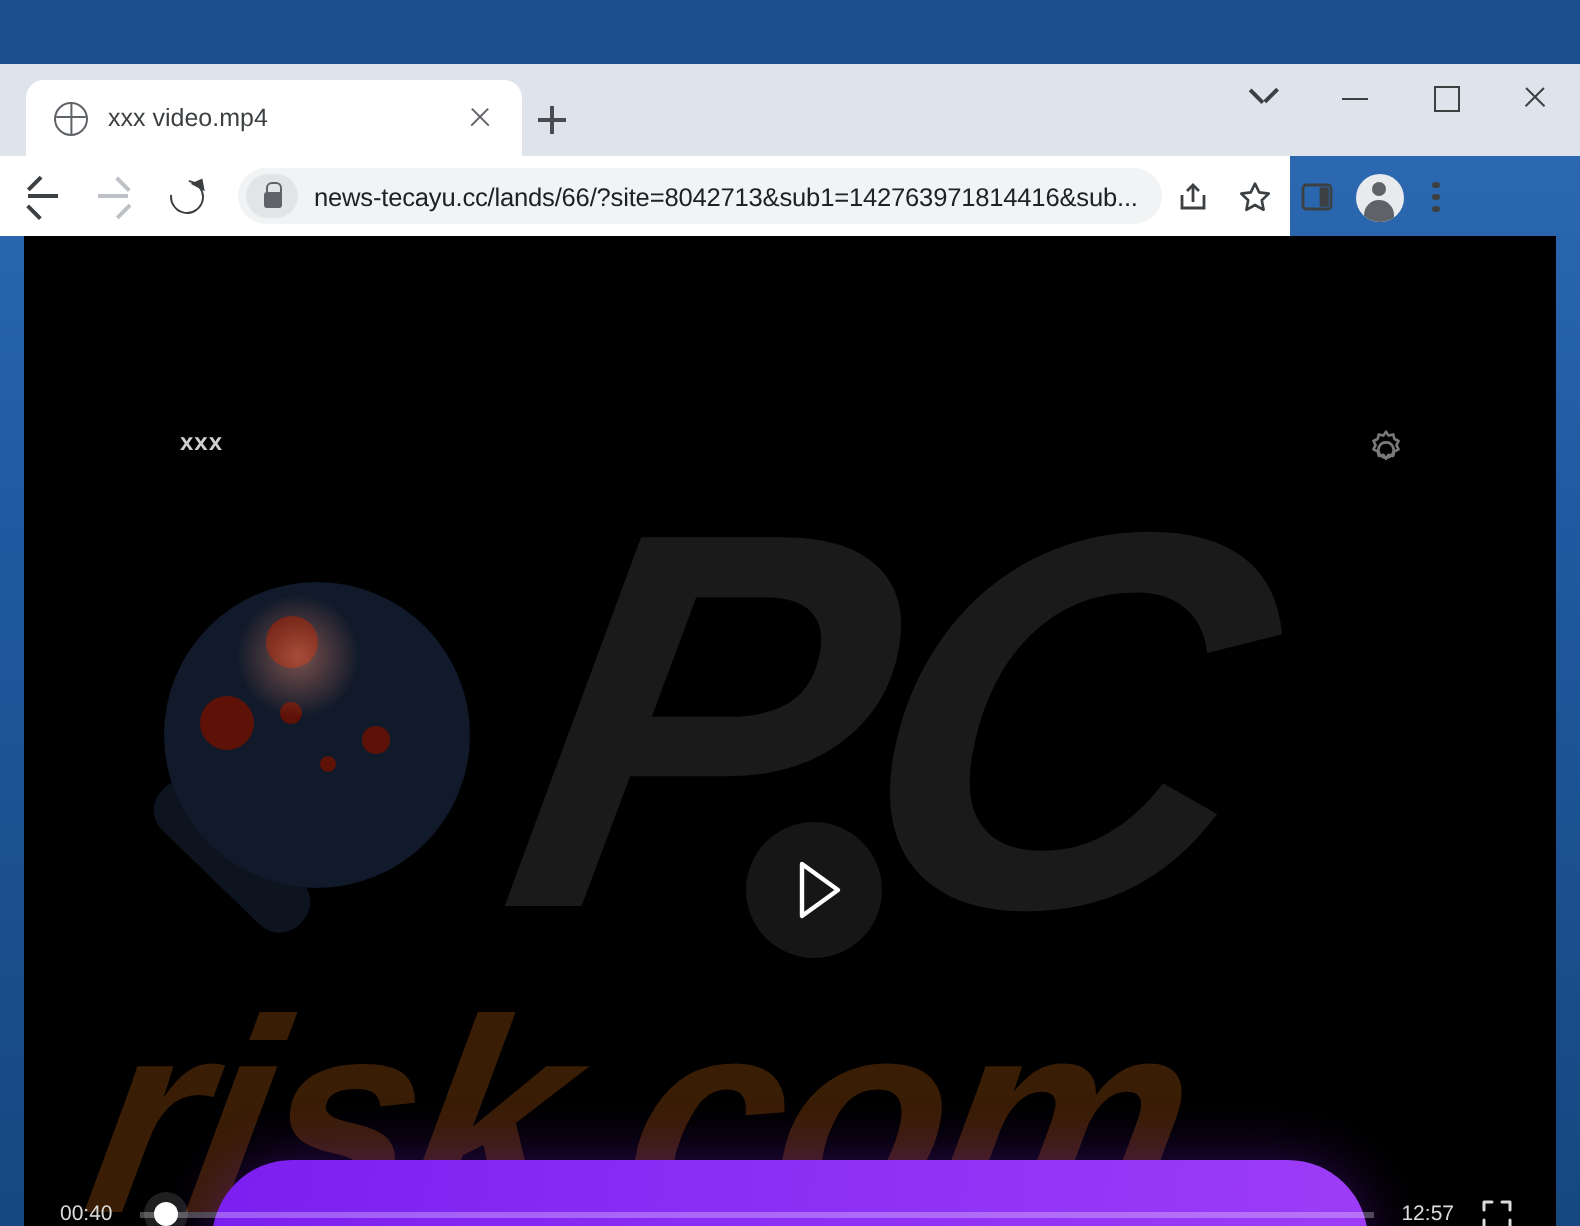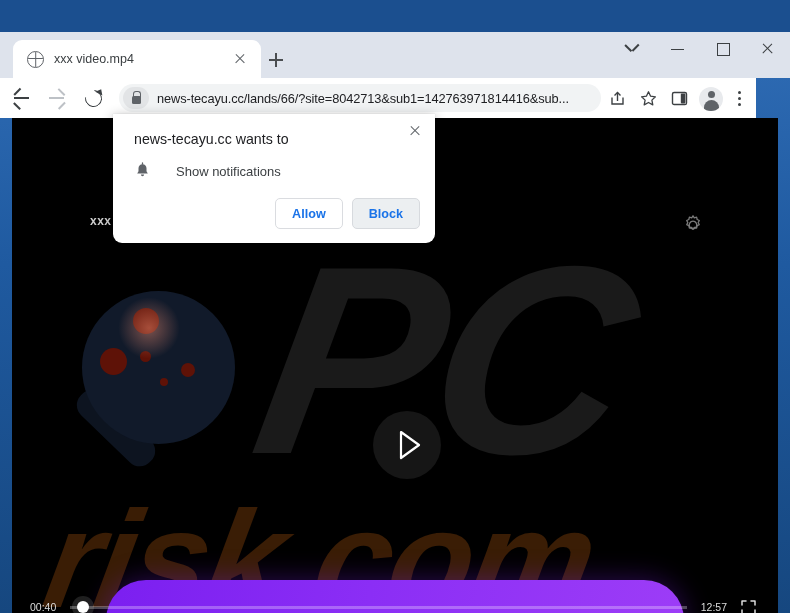--- a/index.html
+++ b/index.html
@@ -84,21 +84,21 @@
   .minb::before { content: ""; position: absolute; left: 16px; top: 17px; width: 13px; height: 1.4px; background: #3c4043; }
   .maxb::before { content: ""; position: absolute; left: 17px; top: 11px; width: 11px; height: 11px; border: 1.4px solid #3c4043; }
   .closb::before, .closb::after {
     content: ""; position: absolute; left: 16px; top: 16.3px; width: 13px; height: 1.4px; background: #3c4043;
   }
   .closb::before { transform: rotate(45deg); }
   .closb::after  { transform: rotate(-45deg); }
 
   
   .toolbar {
-    position: absolute; left: 0; top: 46px; width: 756px; height: 40px;
+    position: absolute; left: 0; top: 46px; width: 645px; height: 40px;
     background: #ffffff;
     display: flex; align-items: center; text-align: center;
   }
   .navbtn { width: 30px; height: 30px; position: relative; margin-left: 6px; flex: 0 0 30px; }
   .arrow-l::before, .arrow-l::after { content:""; position:absolute; background:#3c4043; }
   .arrow-l::before { left: 8px; top: 14.3px; width: 15px; height: 1.5px; }
   .arrow-l::after  { left: 8px; top: 10.5px; width: 8.5px; height: 1.5px; transform: rotate(-45deg); transform-origin: left center; }
   .arrow-l .tail { position:absolute; left:8px; top:18.5px; width:8.5px; height:1.5px; background:#3c4043; transform: rotate(45deg); transform-origin: left center; }
 
   .arrow-r::before, .arrow-r::after { content:""; position:absolute; background:#bdc1c6; }
@@ -465,32 +465,14 @@
       </div>
       <span class="time">12:57</span>
       <div class="fs">
         <svg width="15" height="15" viewBox="0 0 15 15">
           <path d="M1 5 V1 H5 M10 1 H14 V5 M14 10 V14 H10 M5 14 H1 V10" fill="none" stroke="#dcdcdc" stroke-width="1.5" stroke-linecap="round" stroke-linejoin="round"></path>
         </svg>
       </div>
     </div>
   </div>
 
-  <div class="dialog">
-    <div class="dlg-close"></div>
-    <div class="dlg-title">news-tecayu.cc wants to</div>
-    <div class="dlg-row">
-      <span class="bell">
-        <svg width="17" height="18" viewBox="0 0 17 18">
-          <path d="M8.5 2.2 c-2.5 0 -4.0 1.7 -4.0 4.0 v3.0 l-1.3 2.2 h10.6 l-1.3 -2.2 v-3.0 c0 -2.3 -1.5 -4.0 -4.0 -4.0 Z" fill="#5f6368"></path>
-          <path d="M8.5 0.9 v1.3" stroke="#5f6368" stroke-width="1.3" stroke-linecap="round"></path>
-          <path d="M6.9 12.6 a1.6 1.6 0 0 0 3.2 0" fill="#5f6368"></path>
-        </svg>
-      </span>
-      <span class="dlg-rowtext">Show notifications</span>
-    </div>
-    <div class="dlg-btns">
-      <div class="dbtn">Allow</div>
-      <div class="dbtn secondary">Block</div>
-    </div>
-  </div>
 
 </div>
 
 </body></html>

